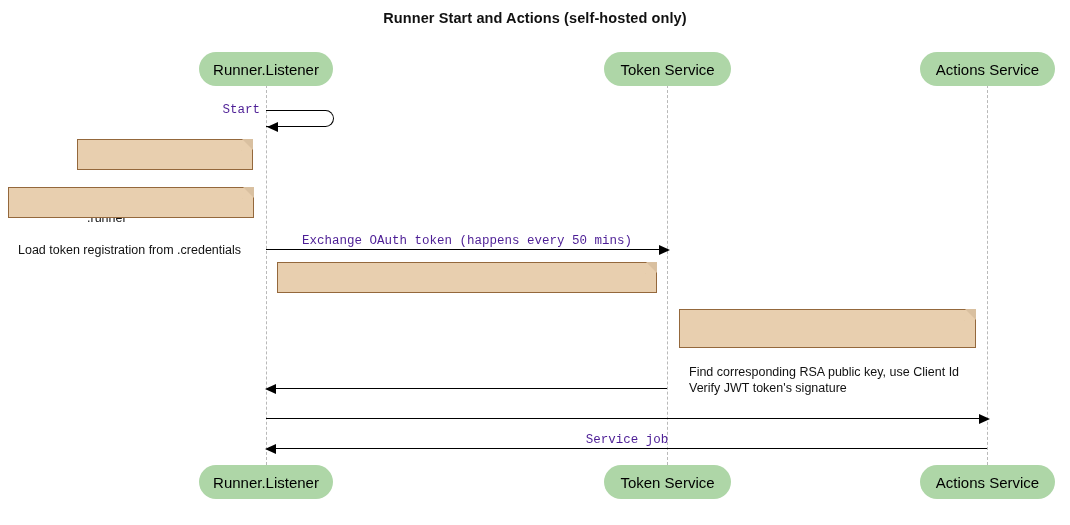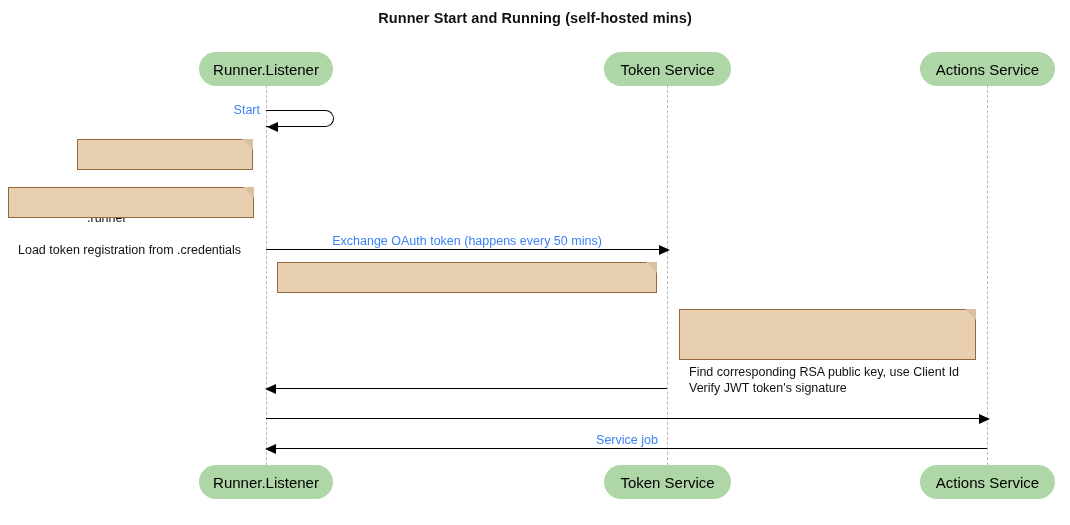--- a/index.html
+++ b/index.html
@@ -112,23 +112,24 @@
   }
   .arrowhead.right {
     border-left: 11px solid #000000;
   }
   .arrowhead.left {
     border-right: 11px solid #000000;
   }
   .msg-label {
     position: absolute;
     font-size: 12.5px;
-    color: #3b82f6;
+    color: #4c1d95;
     white-space: nowrap;
     text-align: center;
+    font-family: Liberation Mono, monospace;
   }
   .msg-label.centered {
     transform: translateX(-50%);
   }
   .msg-label.rightaligned {
     text-align: right;
   }
 
   
   .selfloop {
@@ -138,21 +139,21 @@
     border-left: none;
     border-top-right-radius: 11px;
     border-bottom-right-radius: 11px;
   }
 </style>
 </head>
 <body>
 
 <div id="diagram">
 
-  <div class="title">Runner Start and Running (self-hosted mins)</div>
+  <div class="title">Runner Start and Actions (self-hosted only)</div>
 
   <div class="lifeline" style="left:266px;"></div>
   <div class="lifeline" style="left:667px;"></div>
   <div class="lifeline" style="left:987px;"></div>
 
   <div class="participant" style="left:199px; top:52px; width:134px;">
     <span>Runner.Listener</span>
   </div>
   <div class="participant" style="left:604px; top:52px; width:127px;">
     <span>Token Service</span>
@@ -189,21 +190,21 @@
 
   <div class="msg-label centered" style="left:467px; top:234px;">Exchange OAuth token (happens every 50 mins)</div>
   <div class="msg-line" style="left:266px; top:249px; width:394px;"></div>
   <div class="arrowhead right" style="left:659px; top:245px;"></div>
 
   <div class="note" style="left:277px; top:262px; width:380px; height:31px;">
     <span class="fold"></span>
     <span class="fold-edge"></span>
   </div>
 
-  <div class="note" style="left:679px; top:309px; width:297px; height:51px;">
+  <div class="note" style="left:679px; top:309px; width:297px; height:39px;">
     <span class="fold"></span>
     <span class="fold-edge"></span>
     <span>Find corresponding RSA public key, use Client Id
 Verify JWT token's signature</span>
   </div>
 
   <div class="msg-line" style="left:274px; top:388px; width:393px;"></div>
   <div class="arrowhead left" style="left:265px; top:384px;"></div>
 
   <div class="msg-line" style="left:266px; top:418px; width:714px;"></div>

